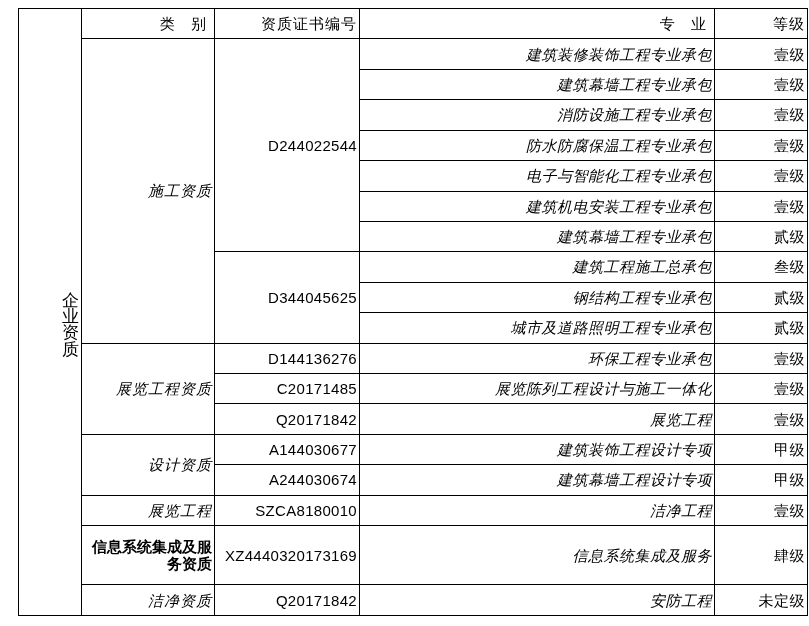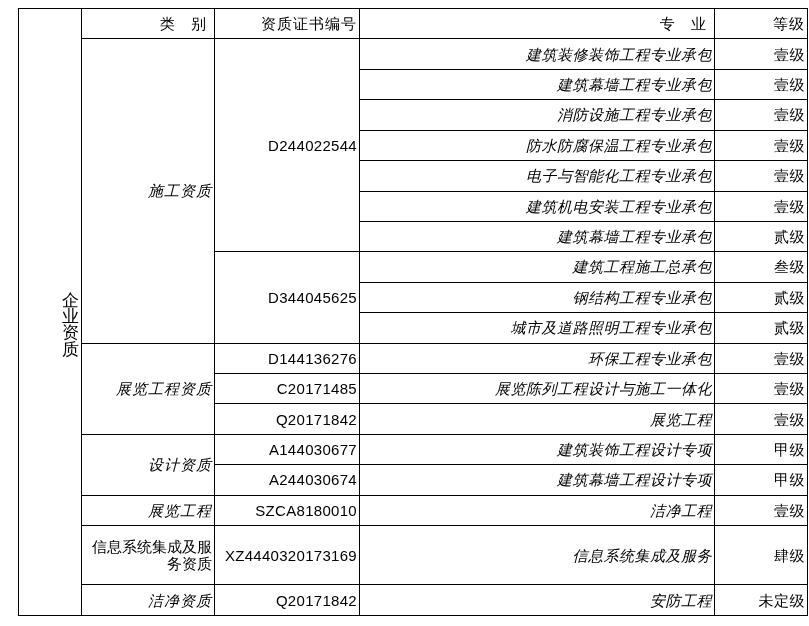--- a/index.html
+++ b/index.html
@@ -53,20 +53,21 @@
     letter-spacing: 6px;
   }
   .cert-text {
     font-size: 16px;
     letter-spacing: 0.3px;
     margin-left: 44px;
   }
   .small-type {
     font-size: 11.5px;
     letter-spacing: 0;
+    font-weight: bold;
   }
   .major-text {
     font-size: 15px;
     letter-spacing: 0.5px;
     font-style: italic;
   }
   .level-text {
     font-size: 15px;
     letter-spacing: 0.5px;
     margin-left: 32px;

